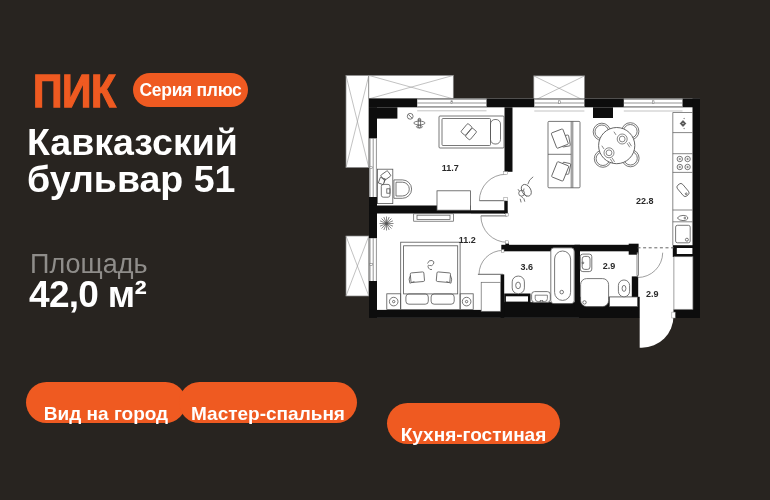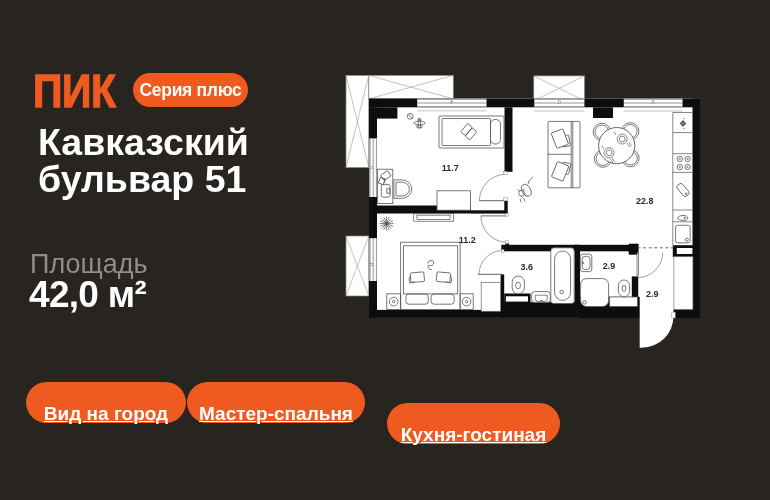--- a/index.html
+++ b/index.html
@@ -1,37 +1,37 @@
 <!DOCTYPE html>
 <html><head>
 <meta charset="utf-8">
 <style>
   html,body{margin:0;padding:0;}
   body{width:770px;height:500px;background:#282420;overflow:hidden;position:relative;
        font-family:"Liberation Sans", sans-serif;}
   .abs{position:absolute;}
   .pill{position:absolute;top:382px;height:41px;background:#ef5a21;border-radius:21px;box-sizing:border-box;padding-top:22px;
-        color:#fff;font-weight:bold;font-size:19px;display:flex;align-items:center;justify-content:center;text-decoration:underline;}
+        color:#fff;font-weight:bold;font-size:19px;display:flex;align-items:center;justify-content:center;}
 </style>
 </head>
 <body>
 
 <div class="abs" style="left:33px;top:64px;font-size:46.5px;font-weight:bold;color:#ef5a21;letter-spacing:-0.5px;transform:scaleX(0.88);transform-origin:left top;-webkit-text-stroke:1.3px #ef5a21;">ПИК</div>
 
 <div class="abs" style="left:133px;top:73px;width:115px;height:34px;background:#ef5a21;border-radius:17px;color:#fff;font-weight:bold;font-size:17.5px;letter-spacing:-0.3px;display:flex;align-items:center;justify-content:center;">Серия плюс</div>
 
-<div class="abs" style="left:38px;top:124px;font-size:37.5px;line-height:37px;font-weight:bold;color:#fff;">Кавказский<br>бульвар 51</div>
+<div class="abs" style="left:27px;top:124px;font-size:37.5px;line-height:37px;font-weight:bold;color:#fff;">Кавказский<br>бульвар 51</div>
 
 <div class="abs" style="left:30px;top:249px;font-size:27px;color:#8f8d8a;">Площадь</div>
 
 <div class="abs" style="left:29px;top:274px;font-size:37px;letter-spacing:-0.7px;font-weight:bold;color:#fff;">42,0 м²</div>
 
 <div class="pill" style="left:26px;width:160px;">Вид на город</div>
 
-<div class="pill" style="left:187px;width:178px;">Мастер-спальня</div>
+<div class="pill" style="left:179px;width:178px;">Мастер-спальня</div>
 
 <div class="pill" style="left:387px;width:173px;margin-top:21px;">Кухня-гостиная</div>
 
 <svg class="abs" style="left:0;top:0;" width="770" height="500" viewBox="0 0 770 500">
 
   <rect x="369" y="98.5" width="331" height="219.4" fill="#ffffff"></rect>
 
   <g stroke="#888" stroke-width="0.7" fill="#fff">
     <rect x="346" y="75.4" width="22.8" height="92.1"></rect>
     <rect x="368.8" y="75.4" width="84.5" height="23.5"></rect>

